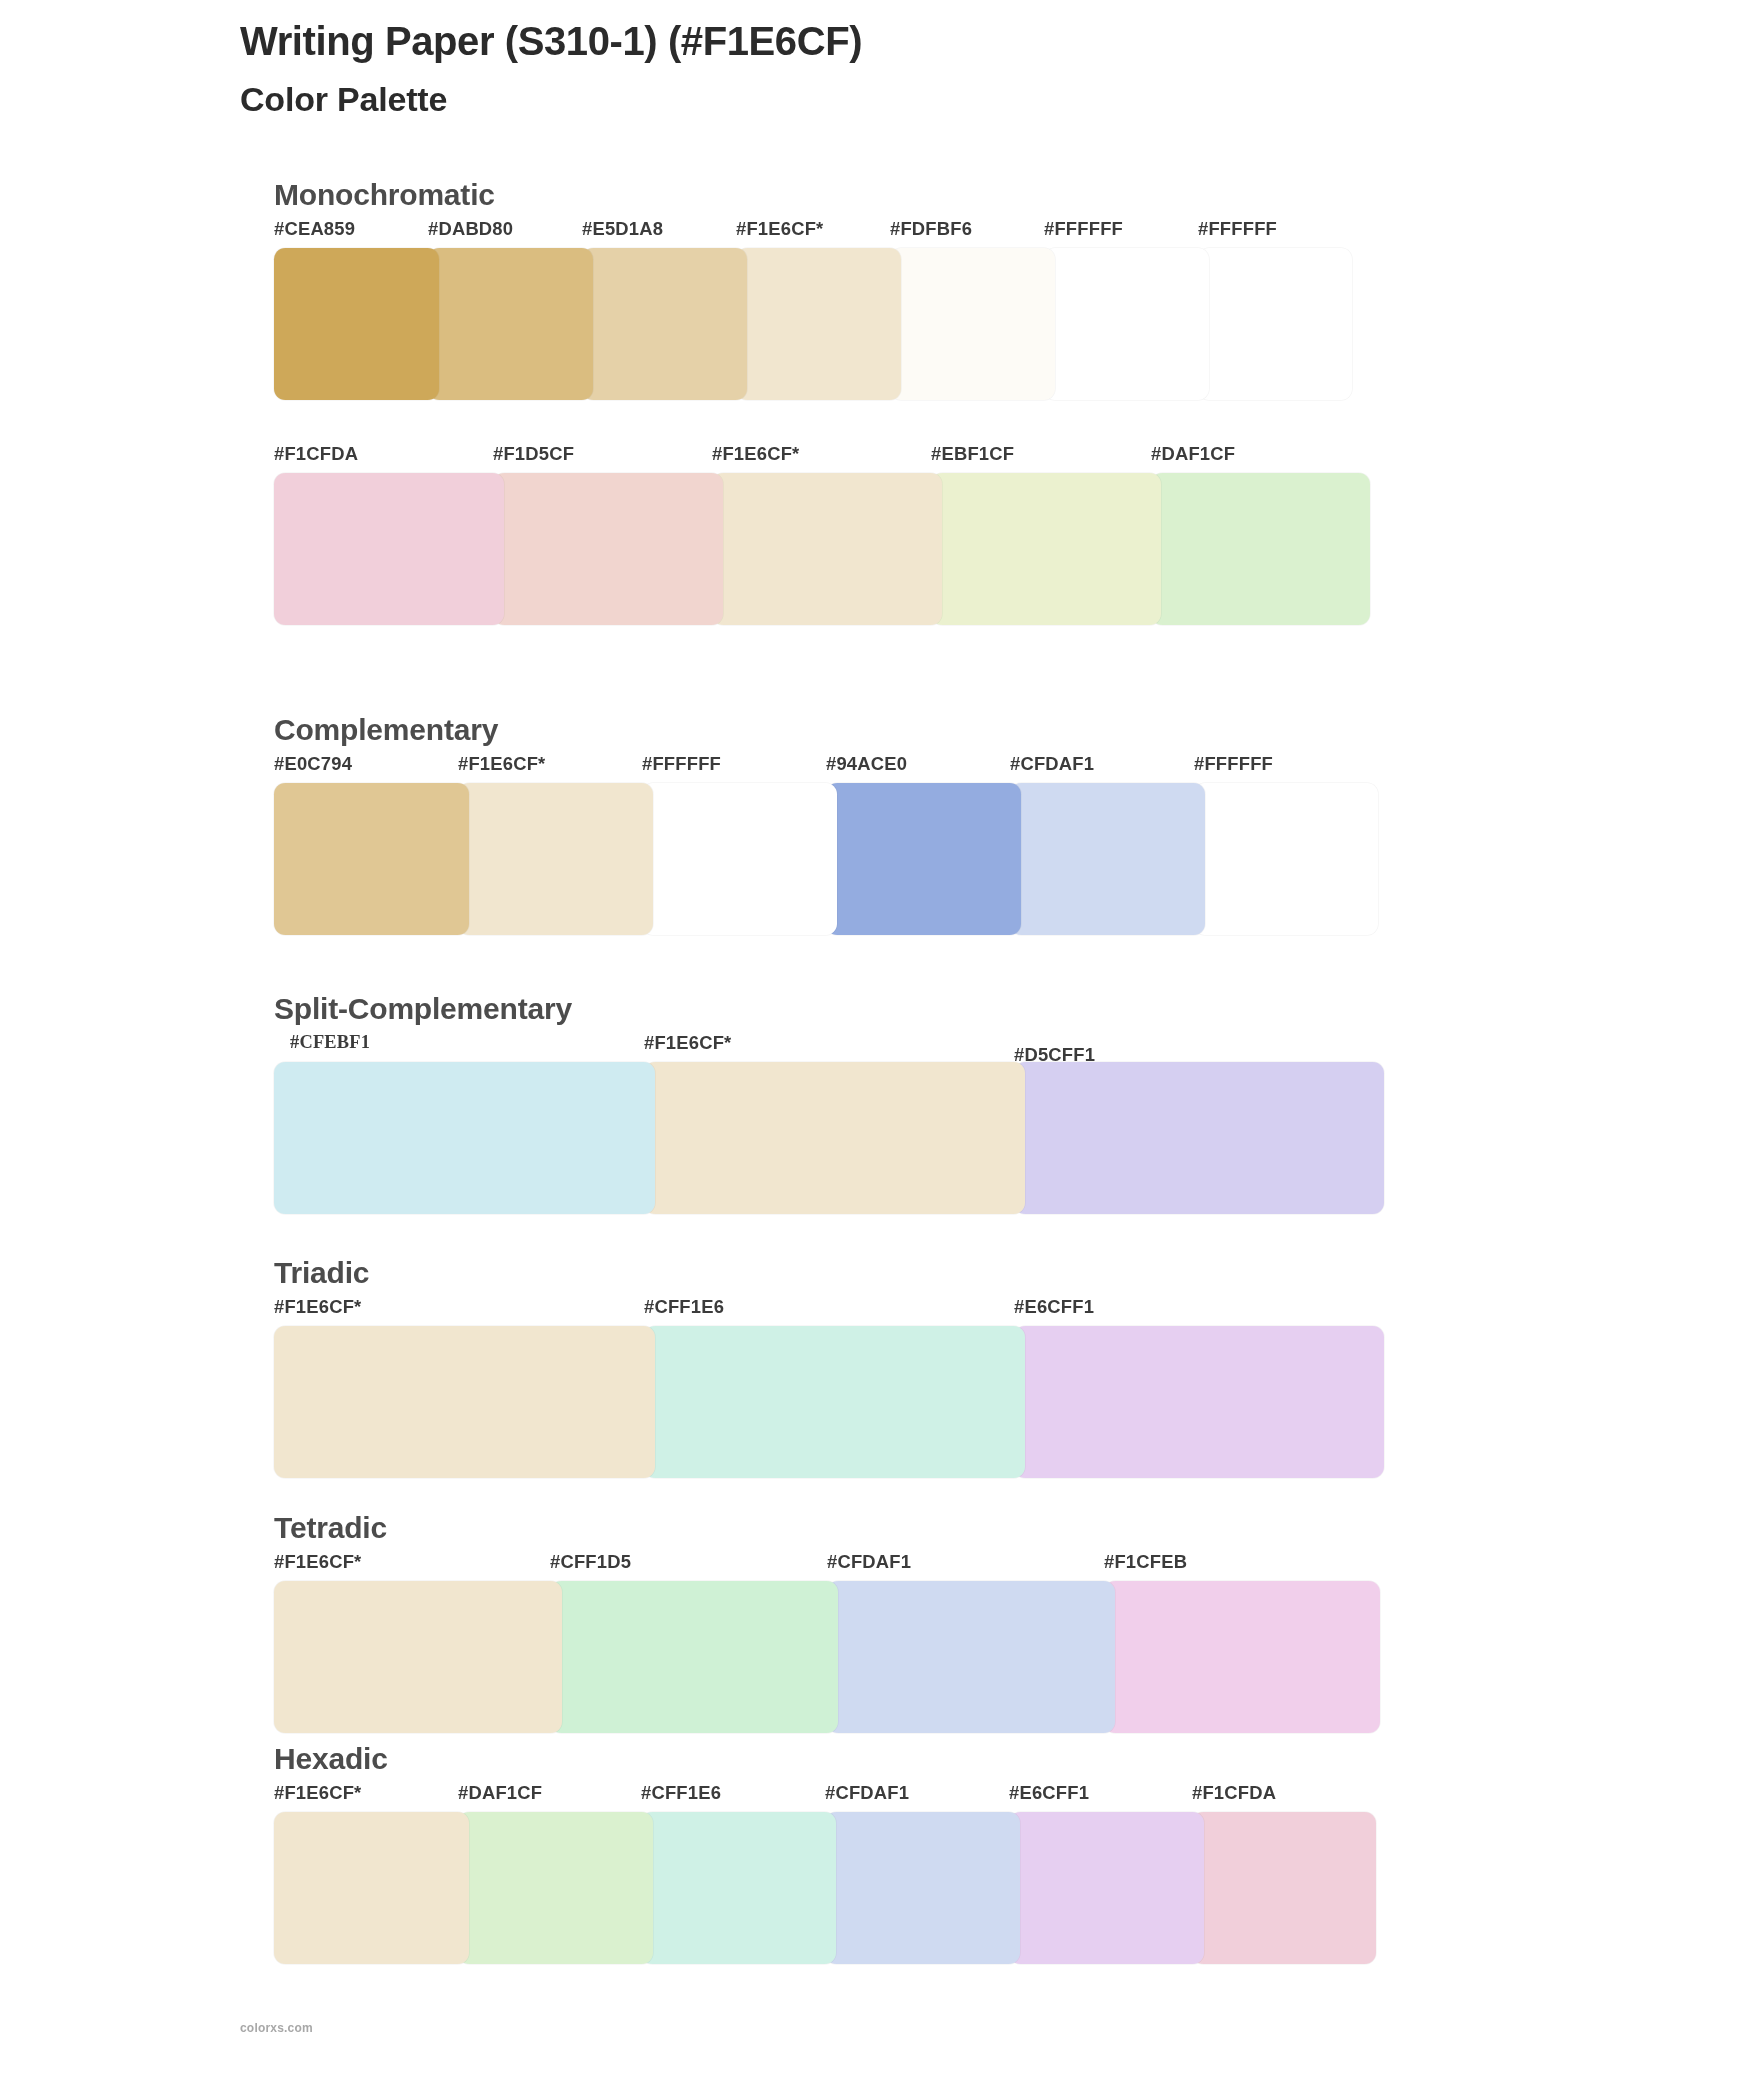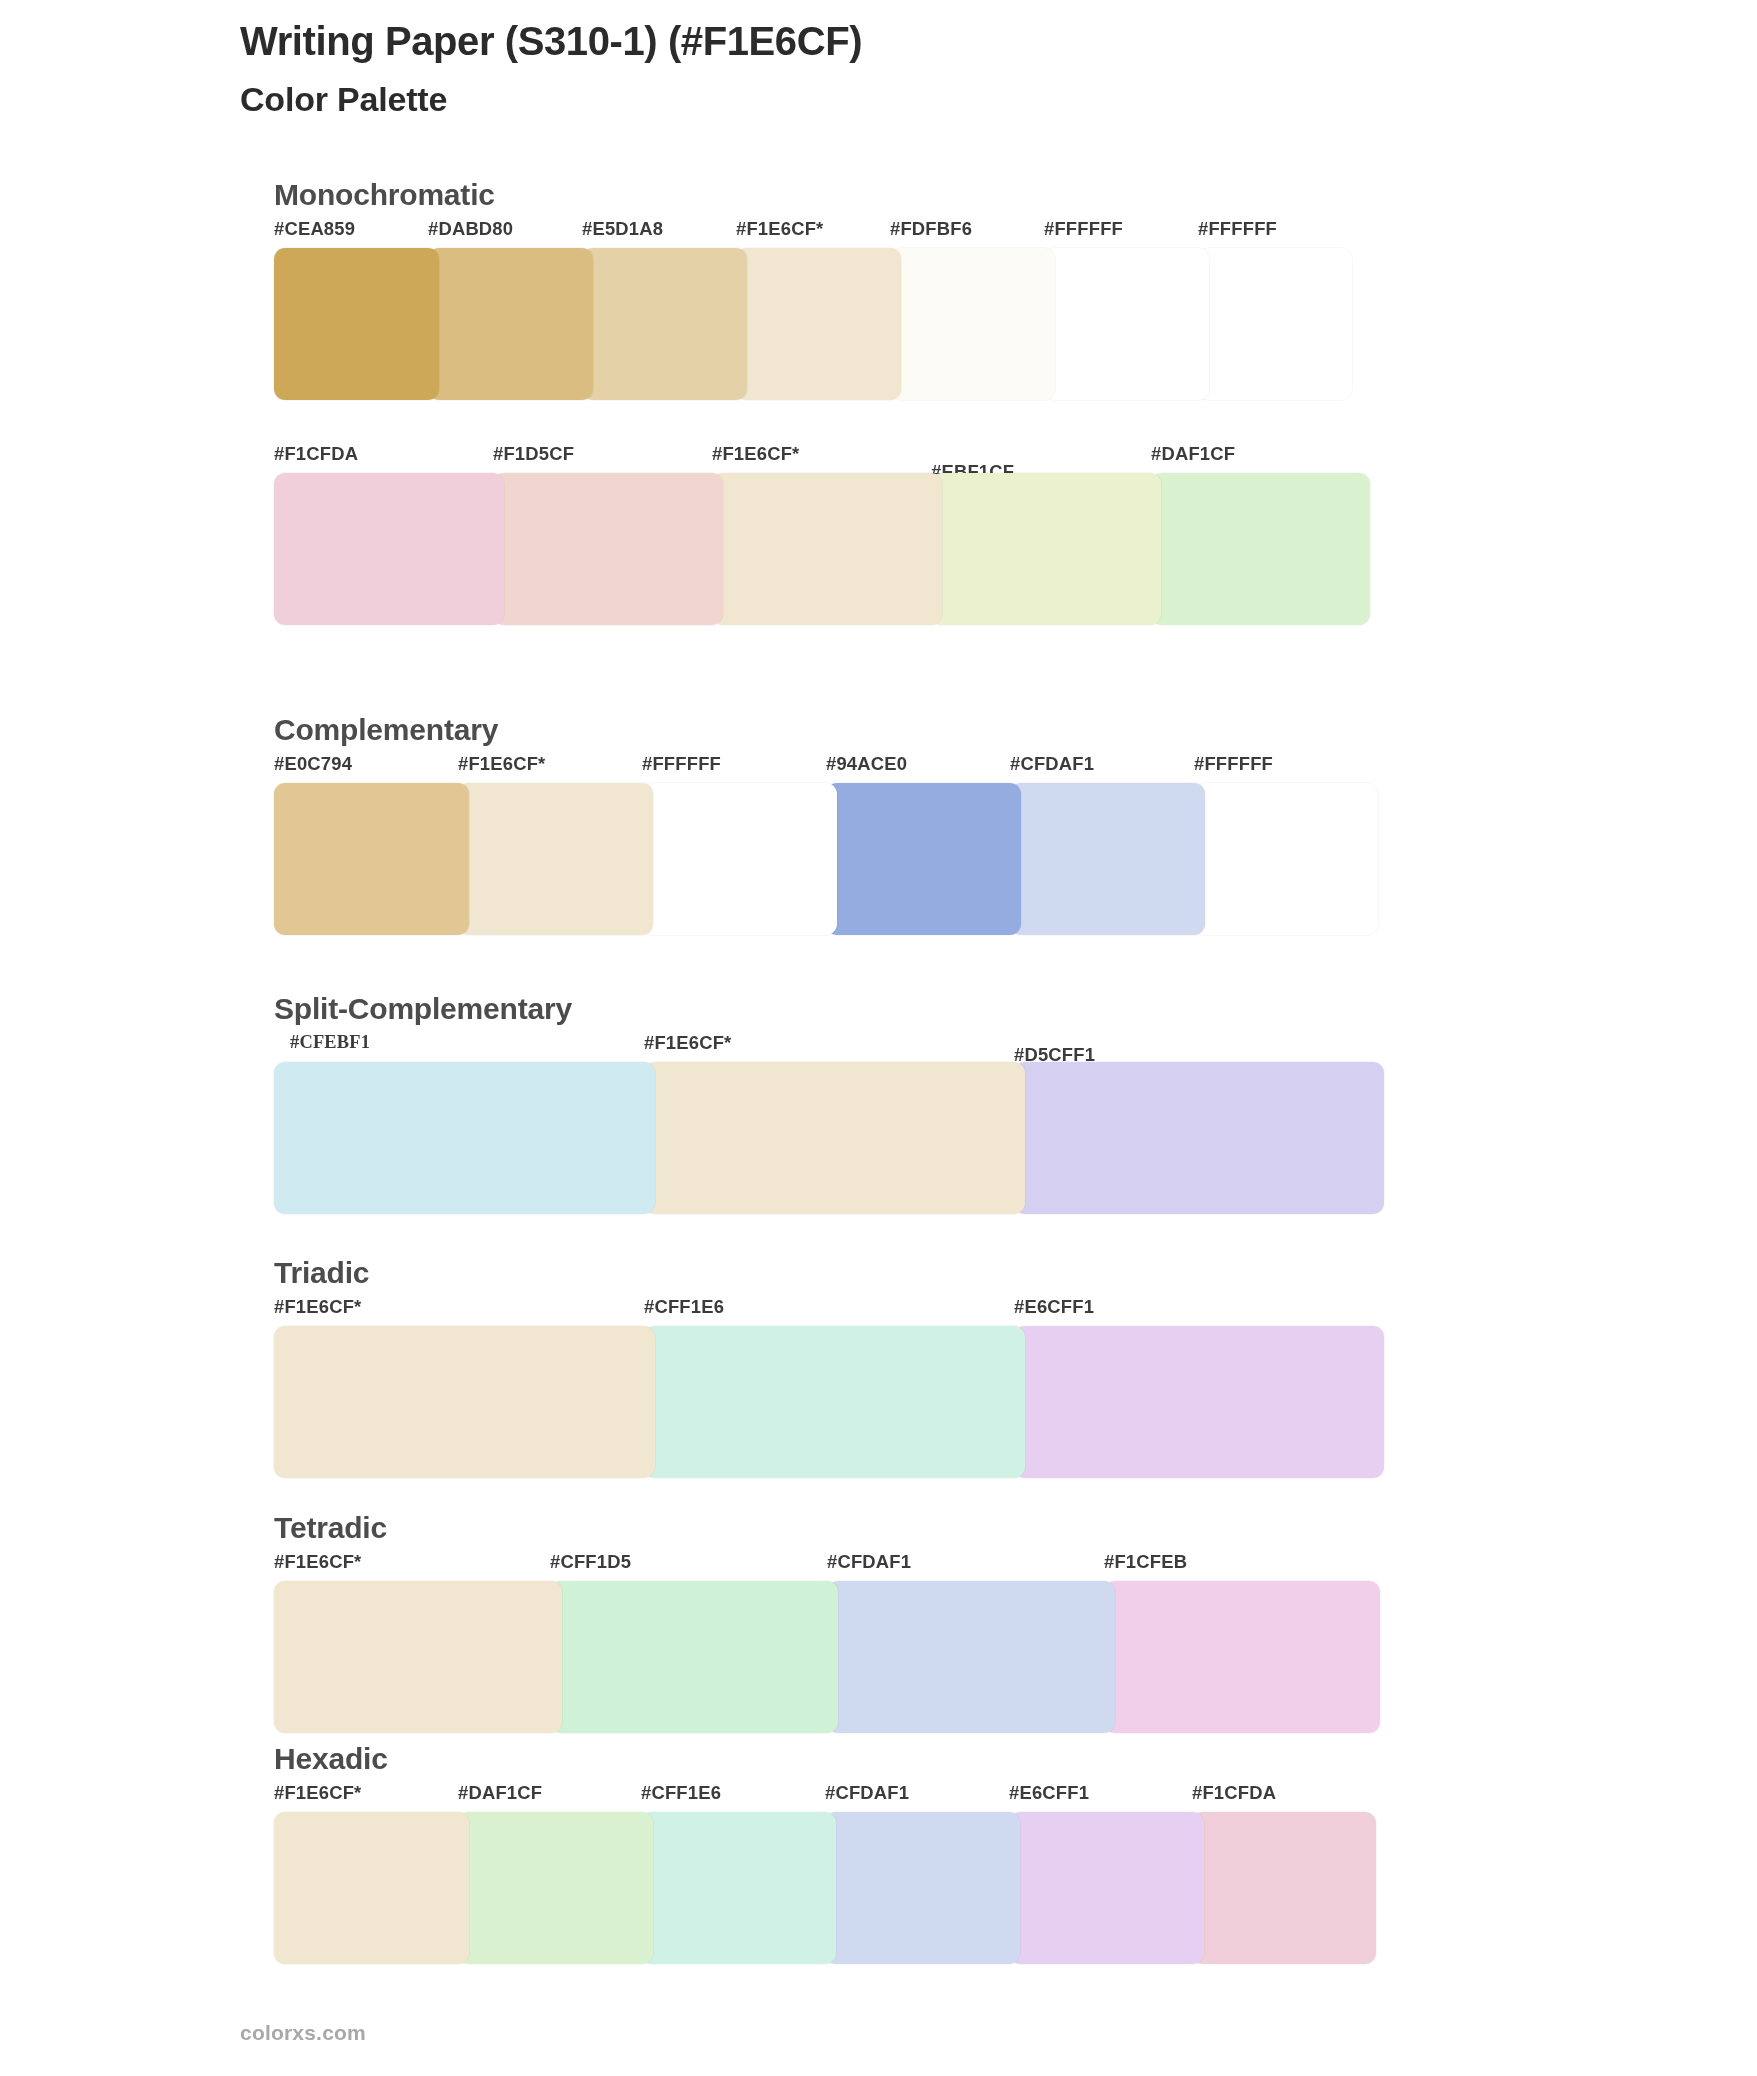--- a/index.html
+++ b/index.html
@@ -89,21 +89,21 @@
     position: absolute;
     top: 0;
     height: 152px;
     border-radius: 11.2px;
     box-shadow: 0 0 0 0.8px rgba(0,0,0,0.045);
   }
   .footer {
     position: absolute;
     left: 240px;
     top: 2021px;
-    font-size: 21px;
+    font-size: 12px;
     font-weight: bold;
     color: #a8a8a8;
     letter-spacing: 0.2px;
   }
 </style>
 </head>
 <body>
 
 <div class="page">
 
@@ -132,21 +132,21 @@
           <div class="swatch" title="#FDFBF6" style="left: 616px; width: 165px; background: rgb(253, 251, 246); z-index: 96;"></div>
           <div class="swatch" title="#FFFFFF" style="left: 770px; width: 165px; background: rgb(255, 255, 255); z-index: 95;"></div>
           <div class="swatch" title="#FFFFFF" style="left: 924px; width: 154px; background: rgb(255, 255, 255); z-index: 94;"></div>
         </div>
       </div>
       <div class="section" style="top: 443px;">
         <div class="labels-row">
           <div class="swatch-label" style="left: 0px;">#F1CFDA</div>
           <div class="swatch-label" style="left: 219px;">#F1D5CF</div>
           <div class="swatch-label" style="left: 438px;">#F1E6CF*</div>
-          <div class="swatch-label" style="left: 657px; margin-top: 18px;">#EBF1CF</div>
+          <div class="swatch-label" style="left: 657px;">#EBF1CF</div>
           <div class="swatch-label" style="left: 877px;">#DAF1CF</div>
         </div>
         <div class="swatches-row">
           <div class="swatch" title="#F1CFDA" style="left: 0px; width: 230px; background: rgb(241, 207, 218); z-index: 100;"></div>
           <div class="swatch" title="#F1D5CF" style="left: 219px; width: 230px; background: rgb(241, 213, 207); z-index: 99;"></div>
           <div class="swatch" title="#F1E6CF*" style="left: 438px; width: 230px; background: rgb(241, 230, 207); z-index: 98;"></div>
           <div class="swatch" title="#EBF1CF" style="left: 657px; width: 230px; background: rgb(235, 241, 207); z-index: 97;"></div>
           <div class="swatch" title="#DAF1CF" style="left: 877px; width: 219px; background: rgb(218, 241, 207); z-index: 96;"></div>
         </div>
       </div>

